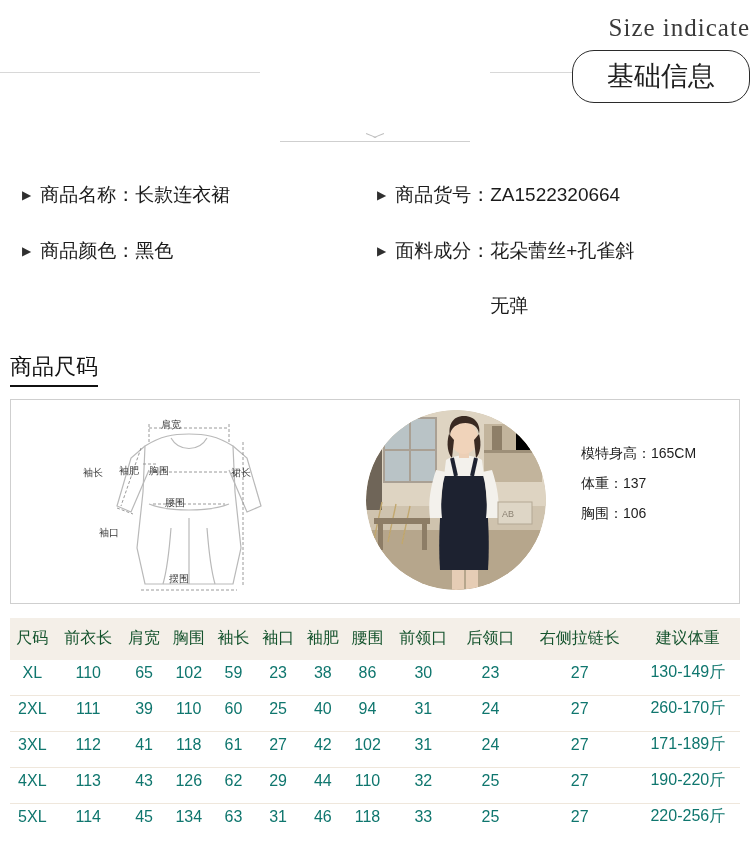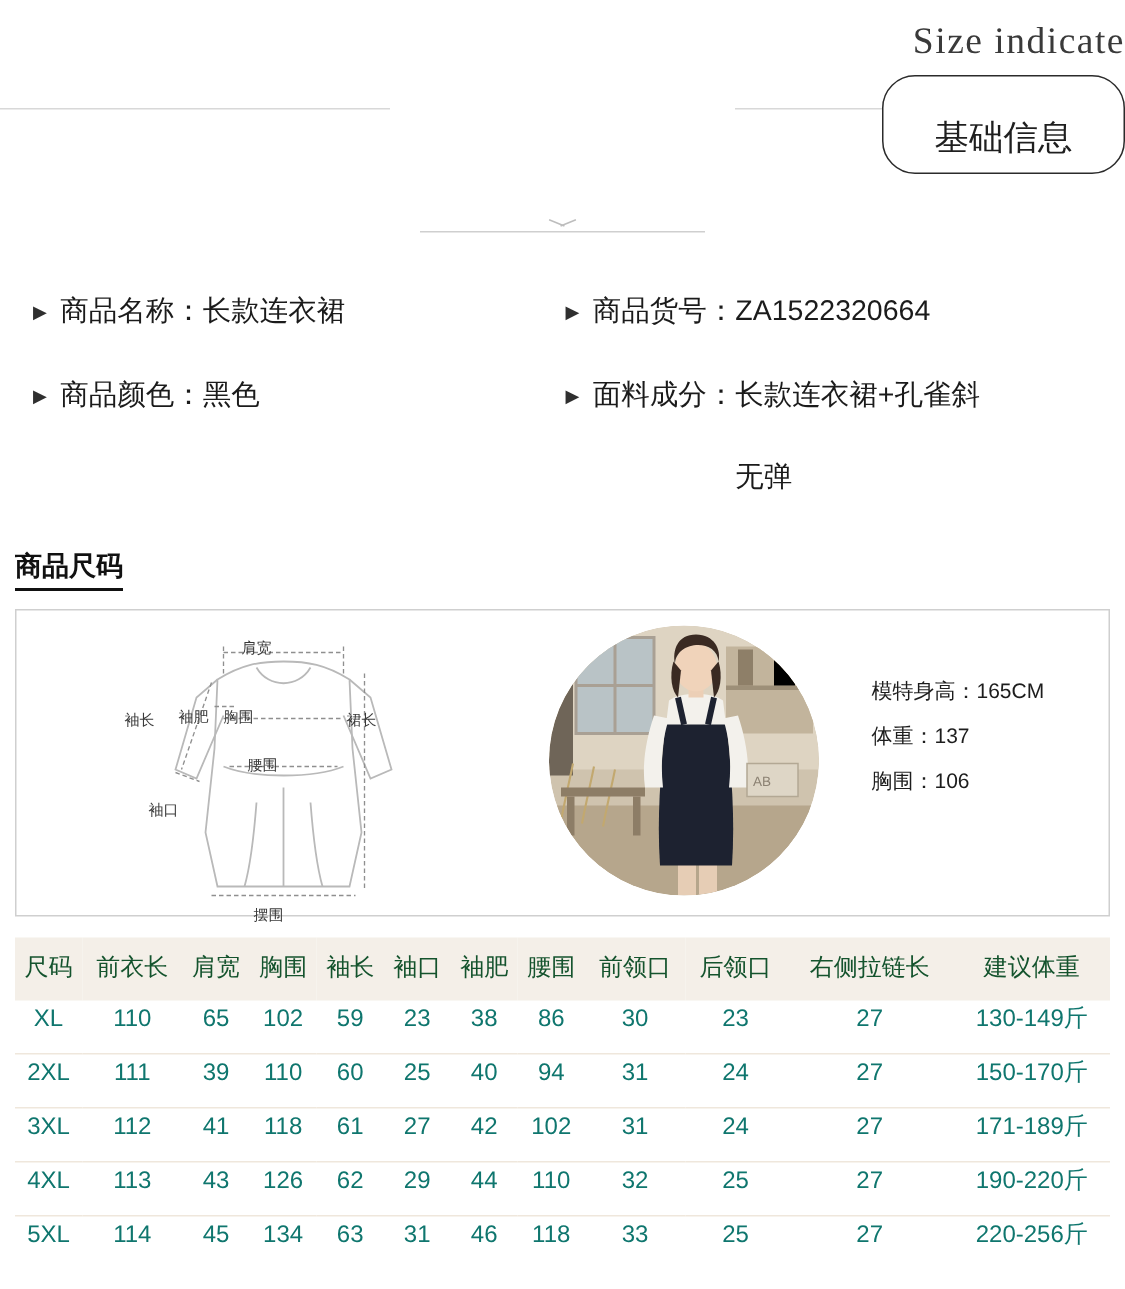--- a/index.html
+++ b/index.html
@@ -32,22 +32,22 @@
     font-family: "Liberation Serif", serif;
     font-size: 25px;
     letter-spacing: 1px;
     color: #3a3a3a;
     margin-bottom: 8px;
   }
   .header-box {
     display: inline-block;
     border: 1.6px solid #2b2b2b;
     border-radius: 22px;
-    padding: 25px 34px 8px 34px;
-    font-size: 23px;
+    padding: 7px 34px 8px 34px;
+    font-size: 27px;
     color: #1f1f1f;
     background: #fff;
     position: relative;
     z-index: 2;
   }
   .rule-row {
     position: absolute;
     left: 0;
     right: 0;
     top: 72px;
@@ -120,26 +120,25 @@
     margin-right: 9px;
     flex: none;
   }
   .info-label { white-space: nowrap; }
   .info-value { }
   .info-value .wrap2 { display: block; margin-top: 27px; }
 
   
   .sec-title {
     margin: 4px 0 0 10px;
-    font-size: 18px;
+    font-size: 22px;
     color: #111;
     display: inline-block;
     padding-bottom: 3px;
     border-bottom: 2px solid #111;
-    font-weight: bold;
   }
 
   
   .panel {
     margin: 12px 10px 0 10px;
     border: 1px solid #cfcfcf;
     height: 205px;
     position: relative;
     box-sizing: border-box;
     background: #fff;
@@ -245,21 +244,21 @@
     <div class="info-col right">
       <div class="info-row">
         <span class="bullet">▶</span>
         <span class="info-label">商品货号：</span>
         <span class="info-value">ZA1522320664</span>
       </div>
       <div class="info-row">
         <span class="bullet">▶</span>
         <span class="info-label">面料成分：</span>
         <span class="info-value">
-          <span>长款连衣裙+孔雀斜</span>
+          <span>花朵蕾丝+孔雀斜</span>
           <span class="wrap2">无弹</span>
         </span>
       </div>
     </div>
   </div>
 
   
   <div class="sec-title">商品尺码</div>
 
   
@@ -305,21 +304,21 @@
           <path d="M160,34 L160,178"></path>
         </g>
       </svg>
       <div class="dims-text" style="left:78px; top:10px;">肩宽</div>
       <div class="dims-text" style="left:0px; top:58px;">袖长</div>
       <div class="dims-text" style="left:36px; top:56px;">袖肥</div>
       <div class="dims-text" style="left:66px; top:56px;">胸围</div>
       <div class="dims-text" style="left:148px; top:58px;">裙长</div>
       <div class="dims-text" style="left:82px; top:88px;">腰围</div>
       <div class="dims-text" style="left:16px; top:118px;">袖口</div>
-      <div class="dims-text" style="left:86px; top:188px;">摆围</div>
+      <div class="dims-text" style="left:86px; top:164px;">摆围</div>
     </div>
 
     <div class="model-circle">
       <svg width="180" height="180" viewBox="0 0 180 180">
         <defs>
           <clipPath id="circClip">
               <circle cx="90" cy="90" r="90"></circle>
             </clipPath>
         </defs>
         <g clip-path="url(#circClip)">
@@ -424,21 +423,21 @@
           <td>111</td>
           <td>39</td>
           <td>110</td>
           <td>60</td>
           <td>25</td>
           <td>40</td>
           <td>94</td>
           <td>31</td>
           <td>24</td>
           <td>27</td>
-          <td>150-170斤</td>
+          <td>260-170斤</td>
         </tr>
         <tr>
           <td class="first">3XL</td>
           <td>112</td>
           <td>41</td>
           <td>118</td>
           <td>61</td>
           <td>27</td>
           <td>42</td>
           <td>102</td>

